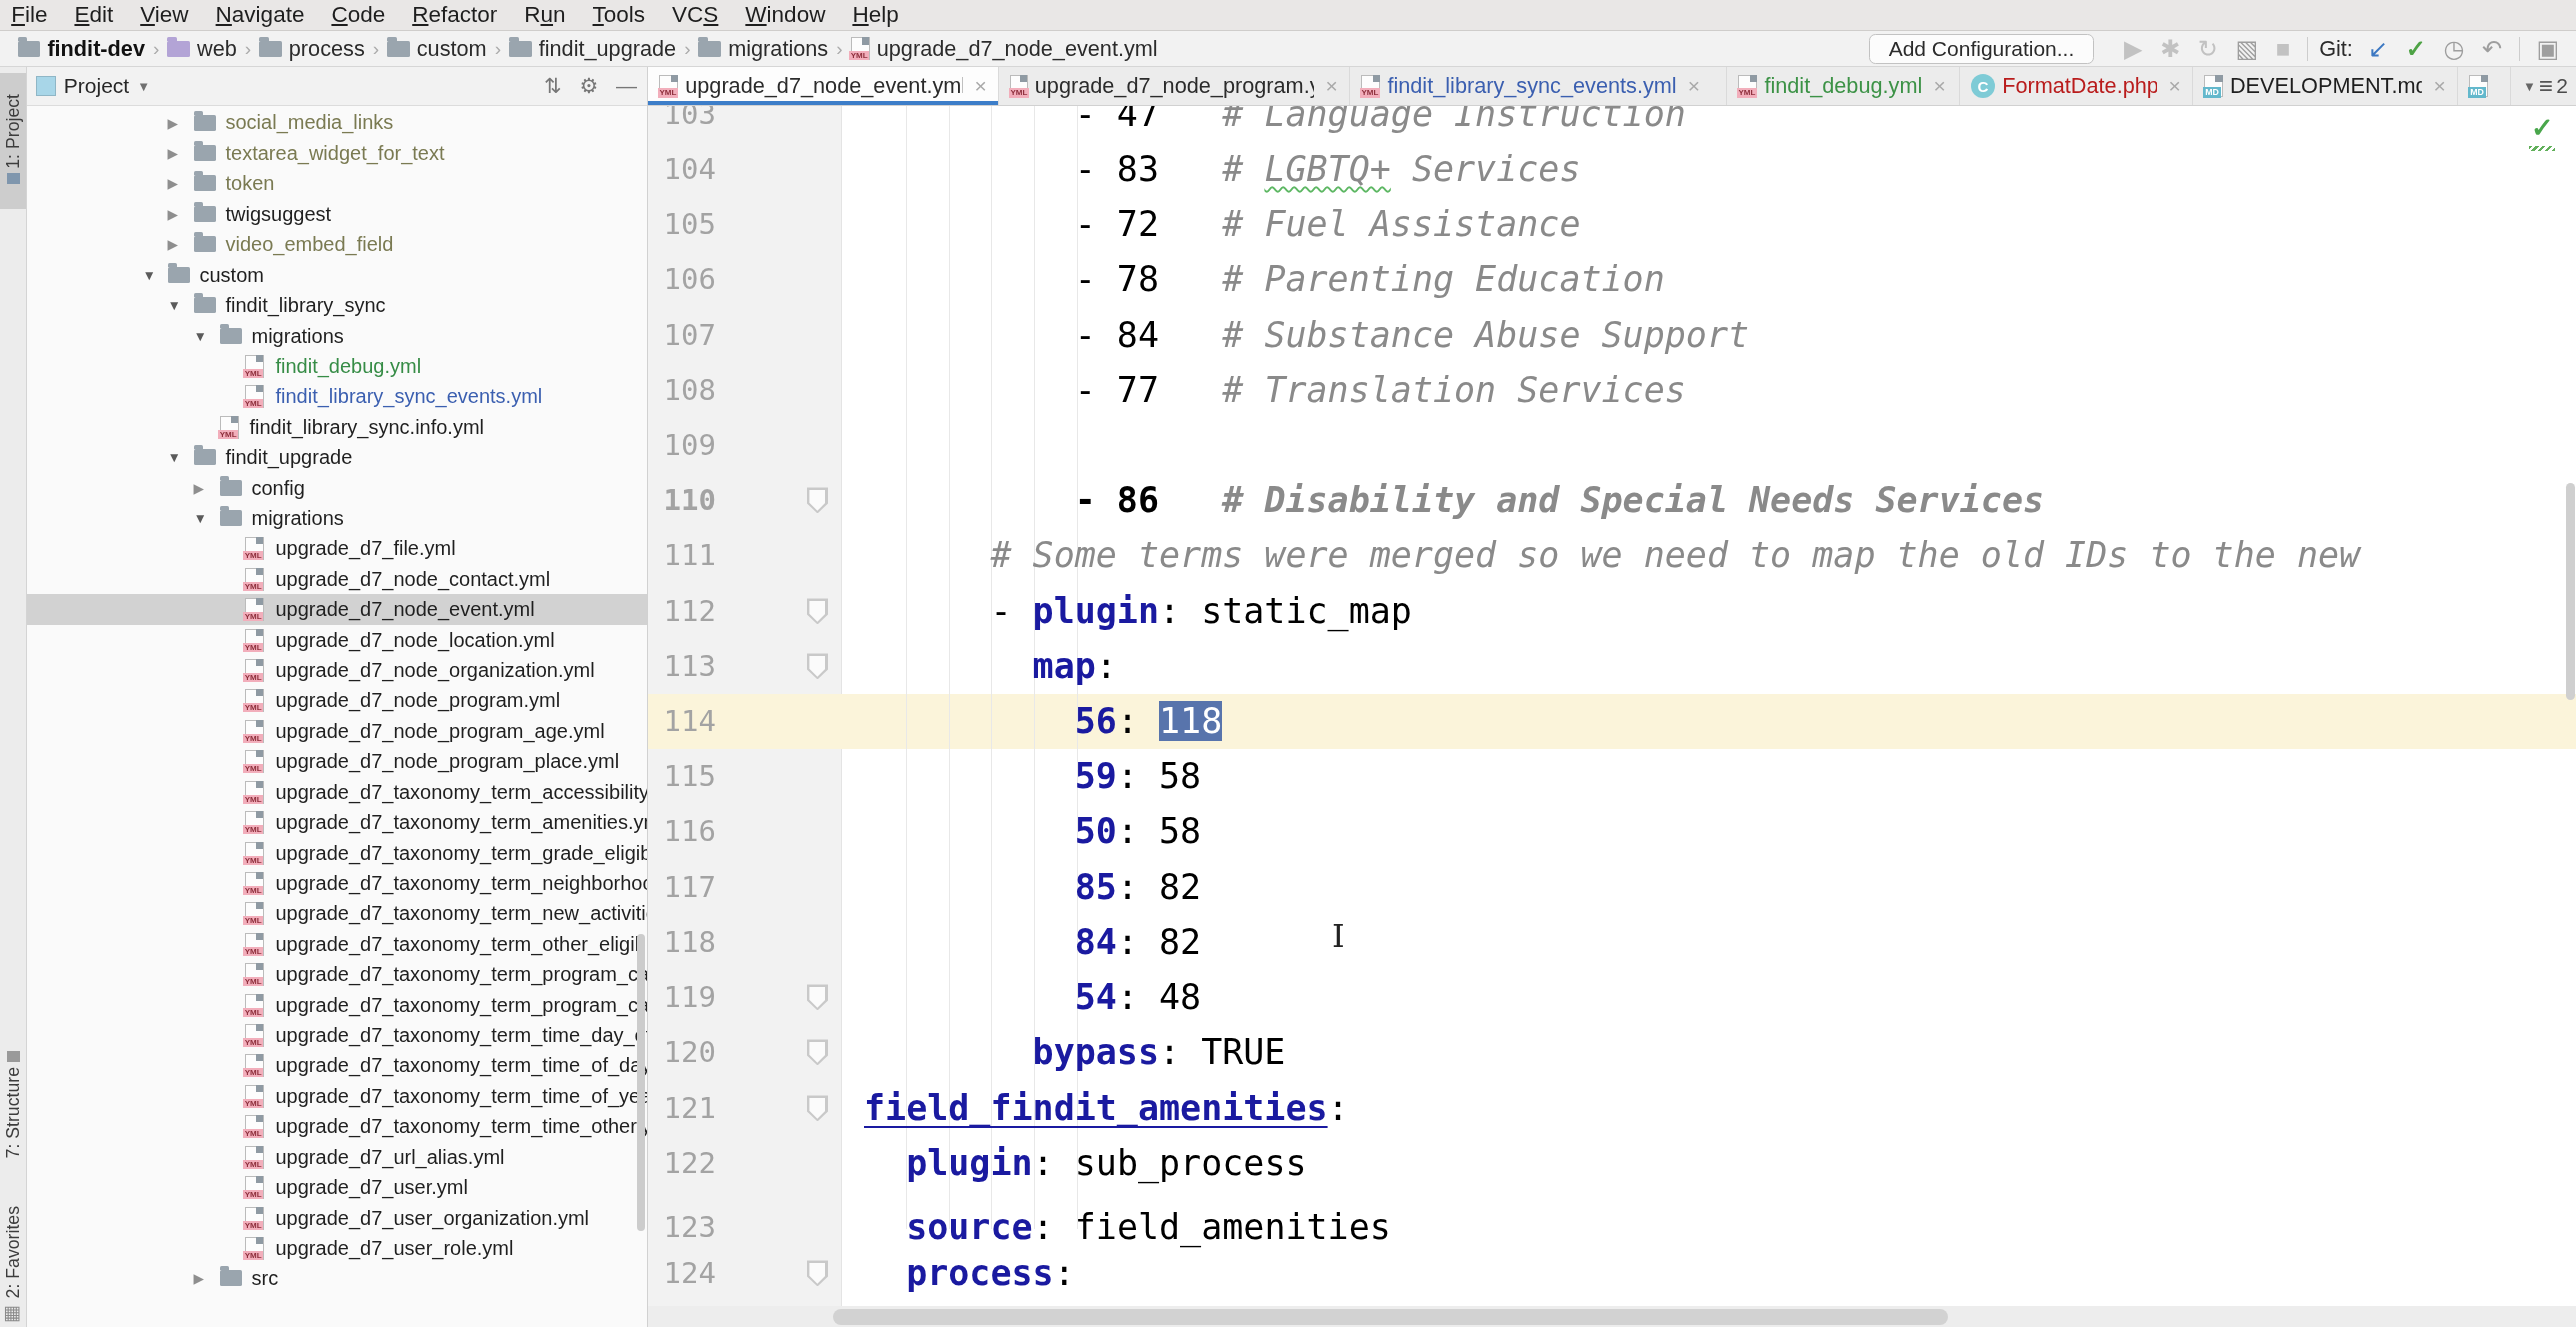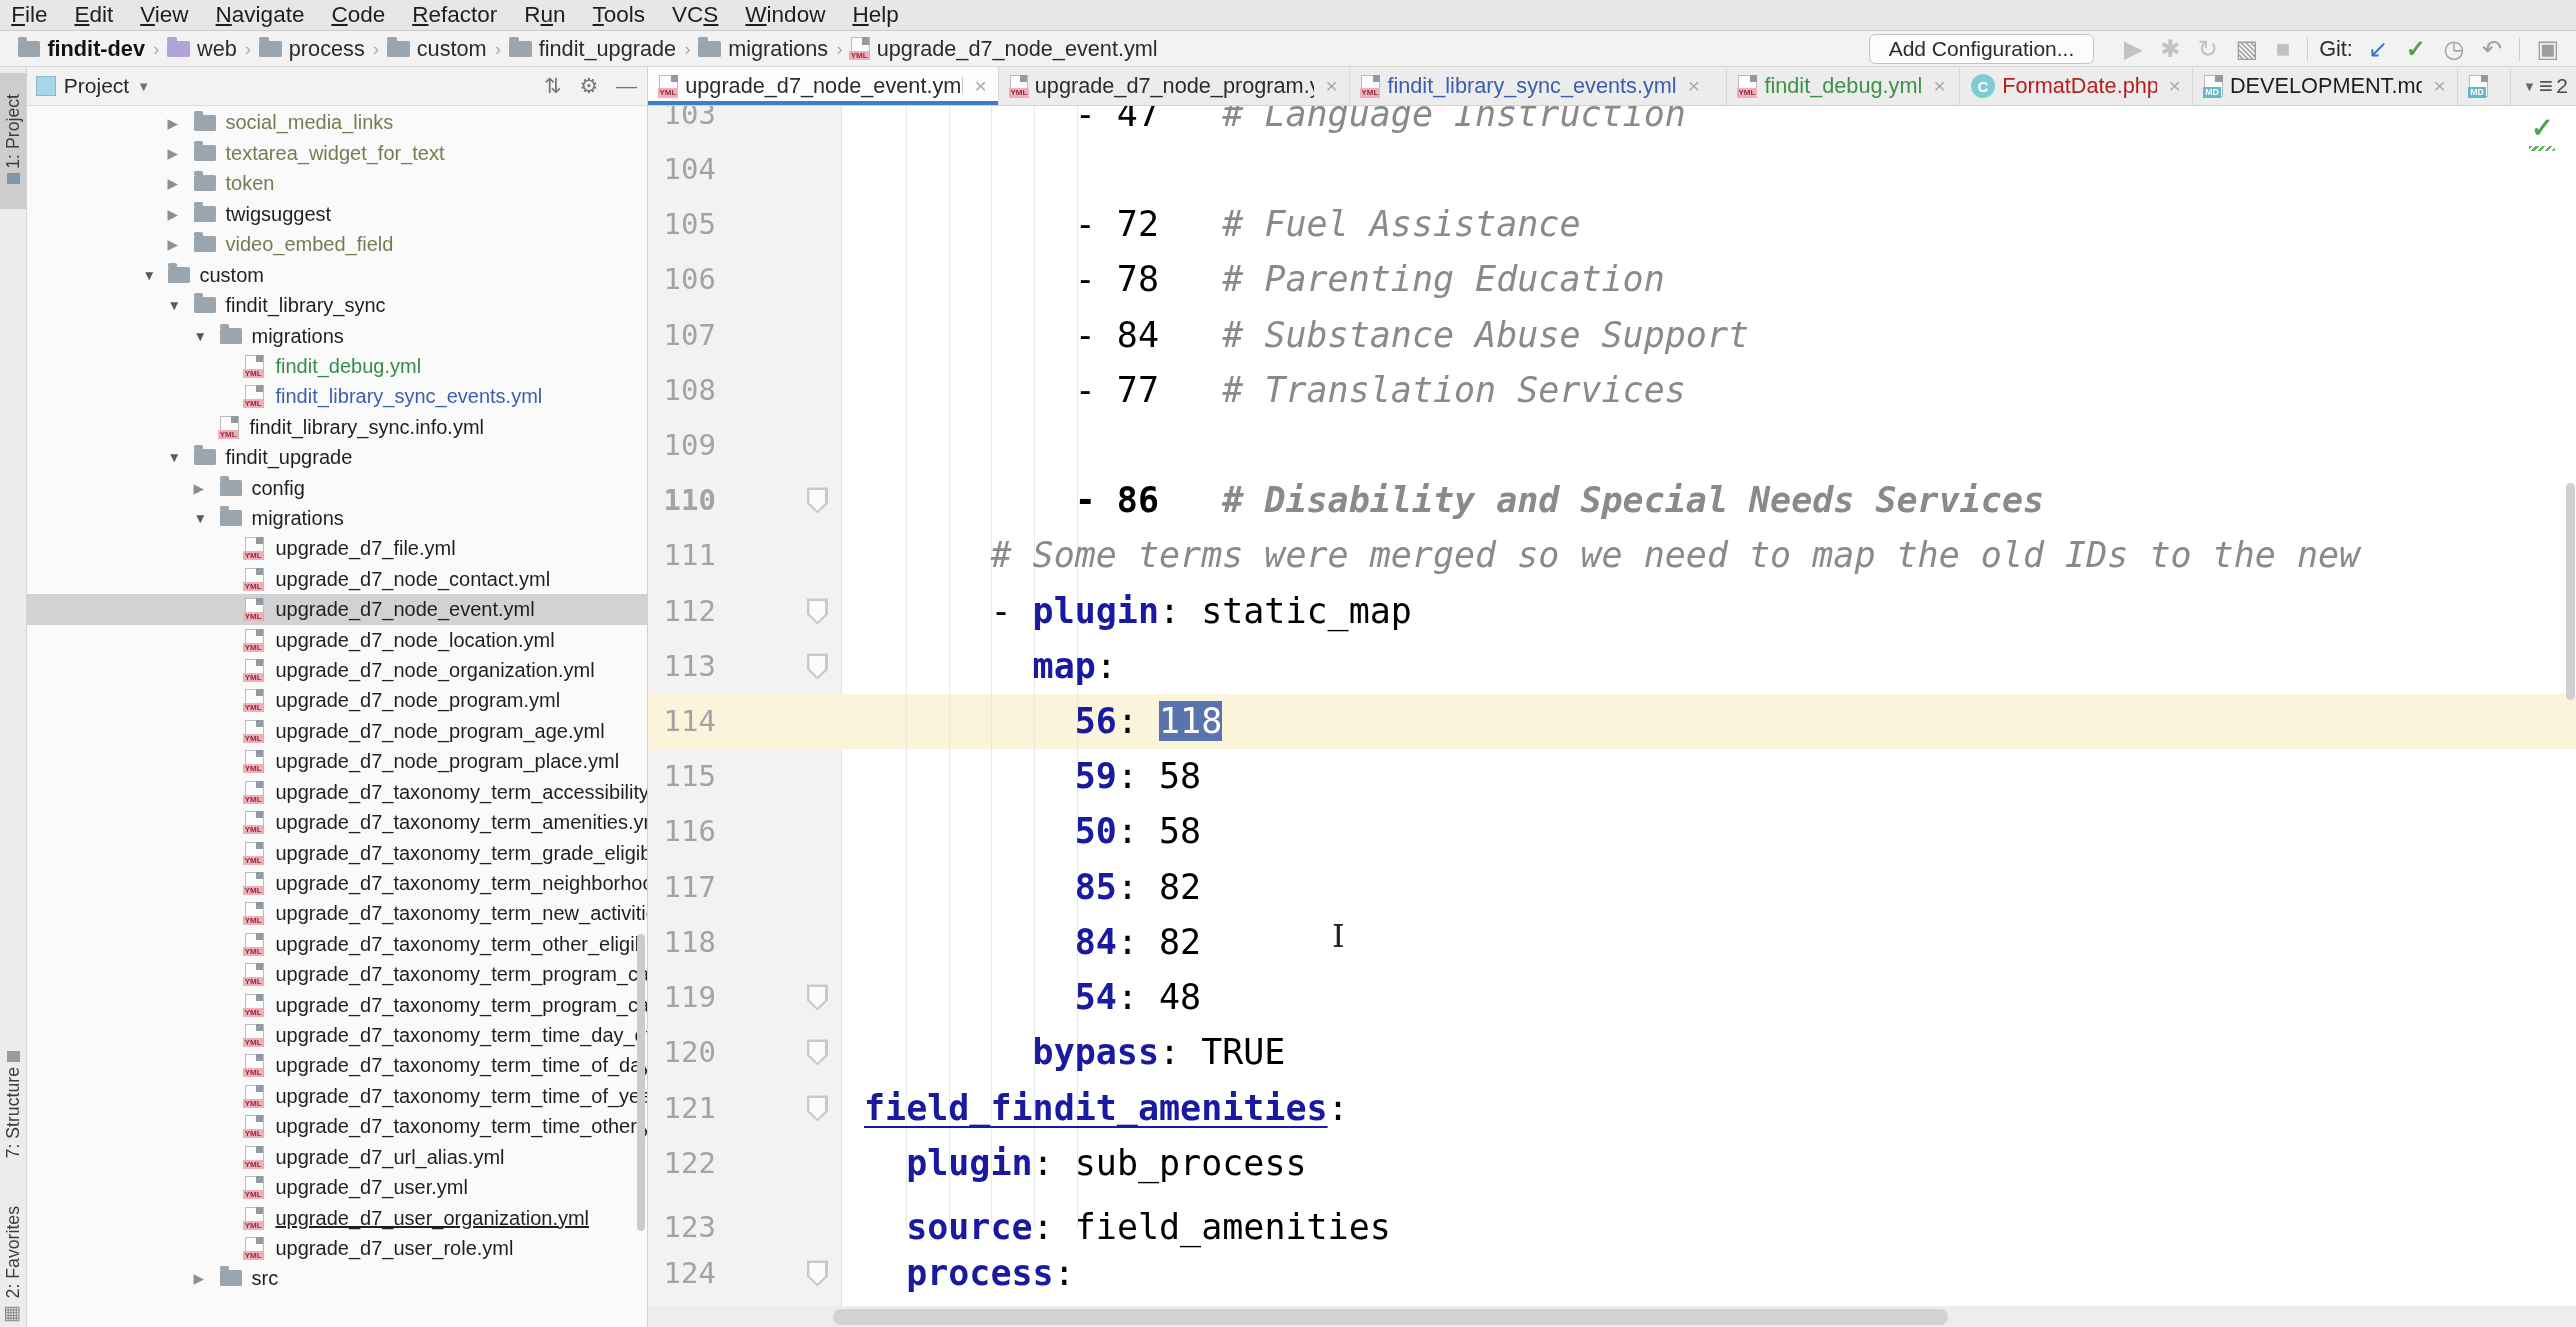--- a/index.html
+++ b/index.html
@@ -364,21 +364,21 @@
         <div class="tree-row" style="top: 1036px;">
           <span class="tree-yml" style="left: 218px;"></span>
           <span class="tree-label default" style="margin-left: 249px;">upgrade_d7_url_alias.yml</span>
         </div>
         <div class="tree-row" style="top: 1066px;">
           <span class="tree-yml" style="left: 218px;"></span>
           <span class="tree-label default" style="margin-left: 249px;">upgrade_d7_user.yml</span>
         </div>
         <div class="tree-row" style="top: 1097px;">
           <span class="tree-yml" style="left: 218px;"></span>
-          <span class="tree-label default" style="margin-left: 249px; text-decoration: underline;">upgrade_d7_user_organization.yml</span>
+          <span class="tree-label default" style="margin-left: 249px;">upgrade_d7_user_organization.yml</span>
         </div>
         <div class="tree-row" style="top: 1127px;">
           <span class="tree-yml" style="left: 218px;"></span>
           <span class="tree-label default" style="margin-left: 249px;">upgrade_d7_user_role.yml</span>
         </div>
         <div class="tree-row" style="top: 1157px;">
           <span class="tree-arrow" style="left: 167px;">▶</span>
           <span class="tree-folder" style="left: 193px;"></span>
           <span class="tree-label default" style="margin-left: 225px;">src</span>
         </div>
@@ -437,20 +437,21 @@
           <div class="indent-guide" style="left: 386px;"></div>
           <div class="indent-guide" style="left: 429px;"></div>
         </div>
       <div id="code-rows">
           <div class="code-row" style="top: -19px;">
             <span class="ln">103</span>
             <pre class="code"><span class="seg-p">          - 47   </span><span class="seg-c"># Language Instruction</span></pre>
           </div>
           <div class="code-row" style="top: 36px;">
             <span class="ln">104</span>
+            <pre class="code"><span class="seg-p">          - 83   </span><span class="seg-c"># </span><span class="seg-ct">LGBTQ+</span><span class="seg-c"> Services</span></pre>
           </div>
           <div class="code-row" style="top: 91px;">
             <span class="ln">105</span>
             <pre class="code"><span class="seg-p">          - 72   </span><span class="seg-c"># Fuel Assistance</span></pre>
           </div>
           <div class="code-row" style="top: 146px;">
             <span class="ln">106</span>
             <pre class="code"><span class="seg-p">          - 78   </span><span class="seg-c"># Parenting Education</span></pre>
           </div>
           <div class="code-row" style="top: 202px;">

